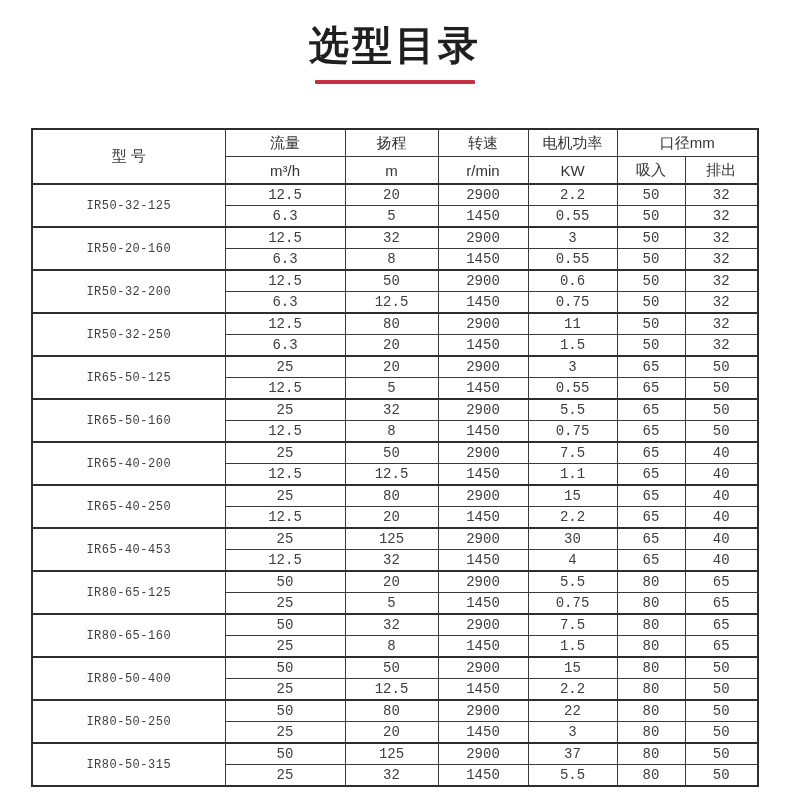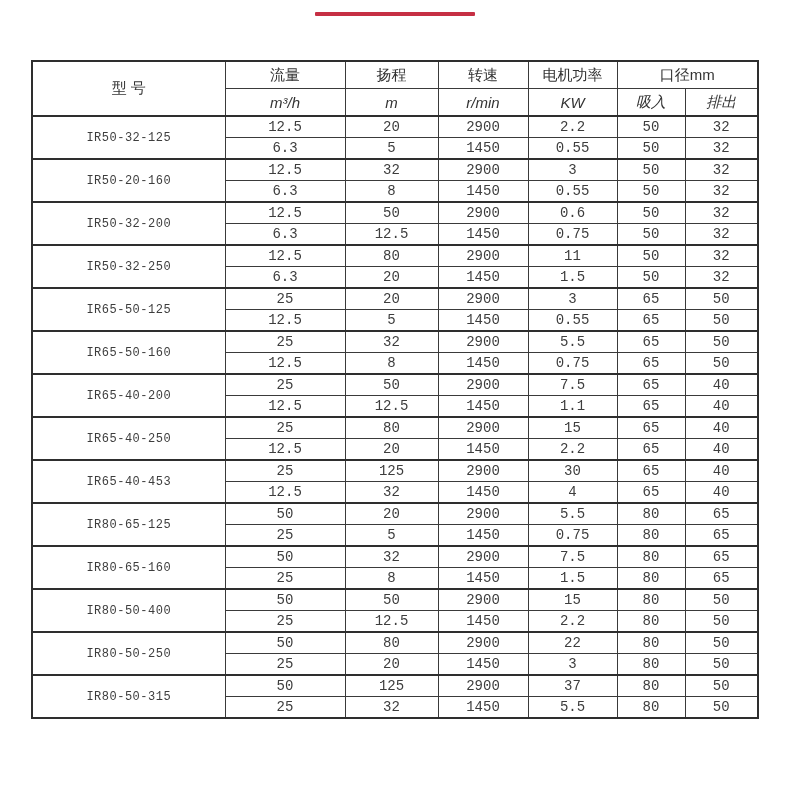--- a/index.html
+++ b/index.html
@@ -51,40 +51,40 @@
     overflow: hidden;
   }
   table.catalog thead th {
     height: 26px;
     font-size: 15px;
     font-weight: normal;
     color: #333333;
   }
   table.catalog thead tr:last-child th {
     border-bottom: 2px solid #2e2e2e;
-    font-style: italic;
   }
   table.catalog tbody td {
     height: 20px;
     font-size: 14px;
     font-family: "Liberation Mono", "DejaVu Sans Mono", monospace;
   }
   table.catalog tbody td.model-cell {
     font-size: 12px;
     letter-spacing: 0.5px;
   }
   table.catalog tbody tr.group-start td {
     border-top: 2px solid #2e2e2e;
   }
 </style>
 </head>
 <body>
 
 <div class="page">
 
+  <h1 class="page-title">选型目录</h1>
   <div class="title-underline" style="background: rgb(198, 47, 68);"></div>
 
   <table class="catalog">
     <colgroup>
       <col style="width:193px">
       <col style="width:120px">
       <col style="width:93px">
       <col style="width:90px">
       <col style="width:89px">
       <col style="width:68px">

